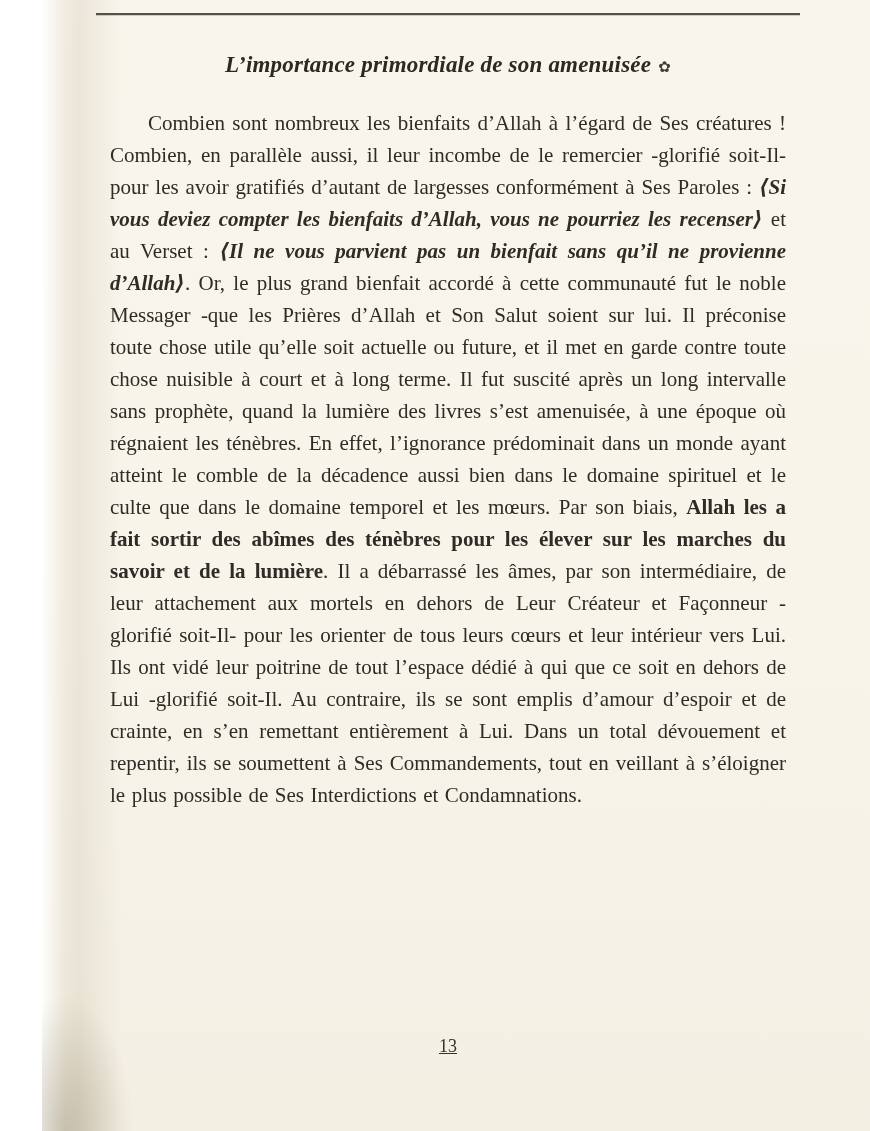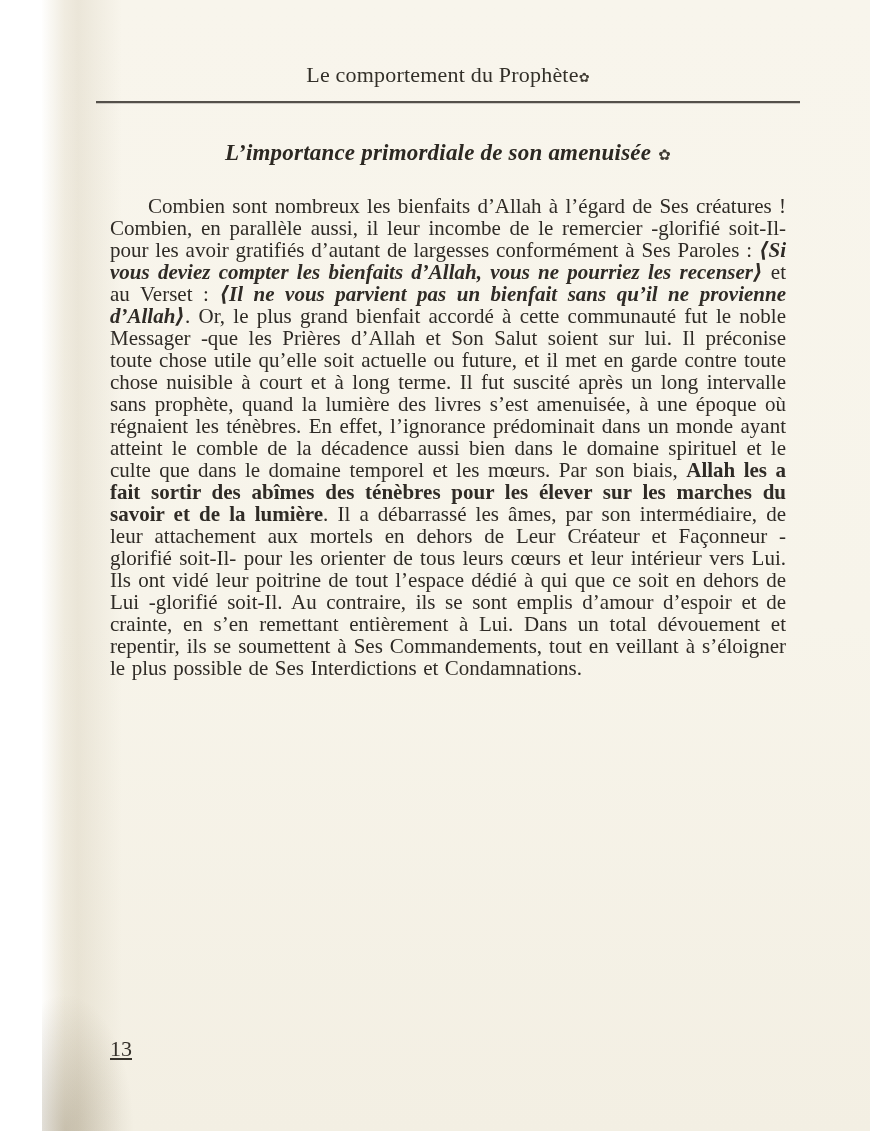--- a/index.html
+++ b/index.html
@@ -67,51 +67,50 @@
     font-family:"DejaVu Sans",sans-serif;
     font-style:normal;
     font-weight:normal;
     color:#413d35;
   }
   .symbol.sm{font-size:13px;}
   .symbol.md{font-size:15px;padding-left:7px;}
   .body-text{
     margin-top:29px;
     font-size:21px;
-    line-height:22px;
+    line-height:32px;
     text-align:justify;
     text-indent:38px;
     color:var(--ink);
     word-spacing:0.06em;
   }
   .seg-normal{font-weight:normal;font-style:normal;}
   .seg-bold{font-weight:bold;}
   .seg-bold-italic{font-weight:bold;font-style:italic;}
   .page-number{
     position:absolute;left:68px;width:676px;
     top:1036px;
-    text-align:left;
-    font-size:22px;
+    text-align:center;
+    font-size:18px;
     color:#35312b;
     text-decoration:underline;
   }
 </style>
 </head>
 <body>
 
 <div class="scan-root">
   <div class="left-margin"></div>
 
   <div class="page">
     <div class="gutter-shadow"></div>
     <div class="gutter-shadow-bottom"></div>
 
     <div class="content">
 
-      <div class="running-head"><span>Le comportement du Prophète</span><span class="symbol sm">✿</span></div>
 
       <div class="head-rule"></div>
 
       <h1 class="section-title"><span>L’importance primordiale de son amenuisée</span><span class="symbol md">✿</span></h1>
 
       <p class="body-text"><span class="seg-normal">Combien sont nombreux les bienfaits d’Allah à l’égard de Ses créatures ! Combien, en parallèle aussi, il leur incombe de le remercier -glorifié soit-Il- pour les avoir gratifiés d’autant de largesses conformément à Ses Paroles : </span><span class="seg-bold-italic">⟨Si vous deviez compter les bienfaits d’Allah, vous ne pourriez les recenser⟩</span><span class="seg-normal"> et au Verset : </span><span class="seg-bold-italic">⟨Il ne vous parvient pas un bienfait sans qu’il ne provienne d’Allah⟩</span><span class="seg-normal">. Or, le plus grand bienfait accordé à cette communauté fut le noble Messager -que les Prières d’Allah et Son Salut soient sur lui. Il préconise toute chose utile qu’elle soit actuelle ou future, et il met en garde contre toute chose nuisible à court et à long terme. Il fut suscité après un long intervalle sans prophète, quand la lumière des livres s’est amenuisée, à une époque où régnaient les ténèbres. En effet, l’ignorance prédominait dans un monde ayant atteint le comble de la décadence aussi bien dans le domaine spirituel et le culte que dans le domaine temporel et les mœurs. Par son biais, </span><span class="seg-bold">Allah les a fait sortir des abîmes des ténèbres pour les élever sur les marches du savoir et de la lumière</span><span class="seg-normal">. Il a débarrassé les âmes, par son intermédiaire, de leur attachement aux mortels en dehors de Leur Créateur et Façonneur -glorifié soit-Il- pour les orienter de tous leurs cœurs et leur intérieur vers Lui. Ils ont vidé leur poitrine de tout l’espace dédié à qui que ce soit en dehors de Lui -glorifié soit-Il. Au contraire, ils se sont emplis d’amour d’espoir et de crainte, en s’en remettant entièrement à Lui. Dans un total dévouement et repentir, ils se soumettent à Ses Commandements, tout en veillant à s’éloigner le plus possible de Ses Interdictions et Condamnations.</span></p>
 
     </div>
 
     <div class="page-number">13</div>

